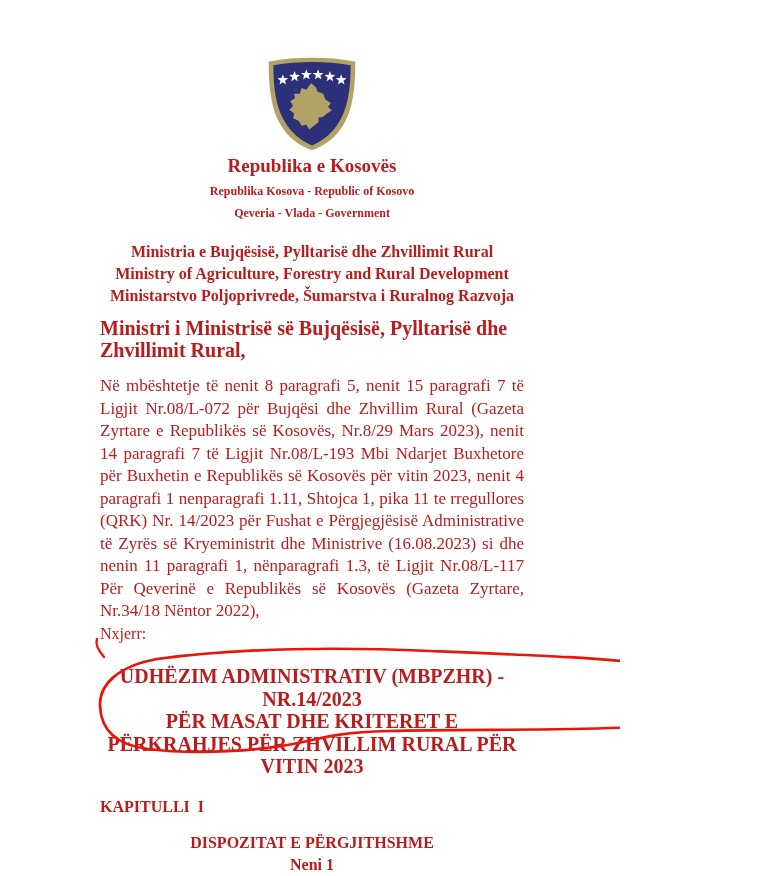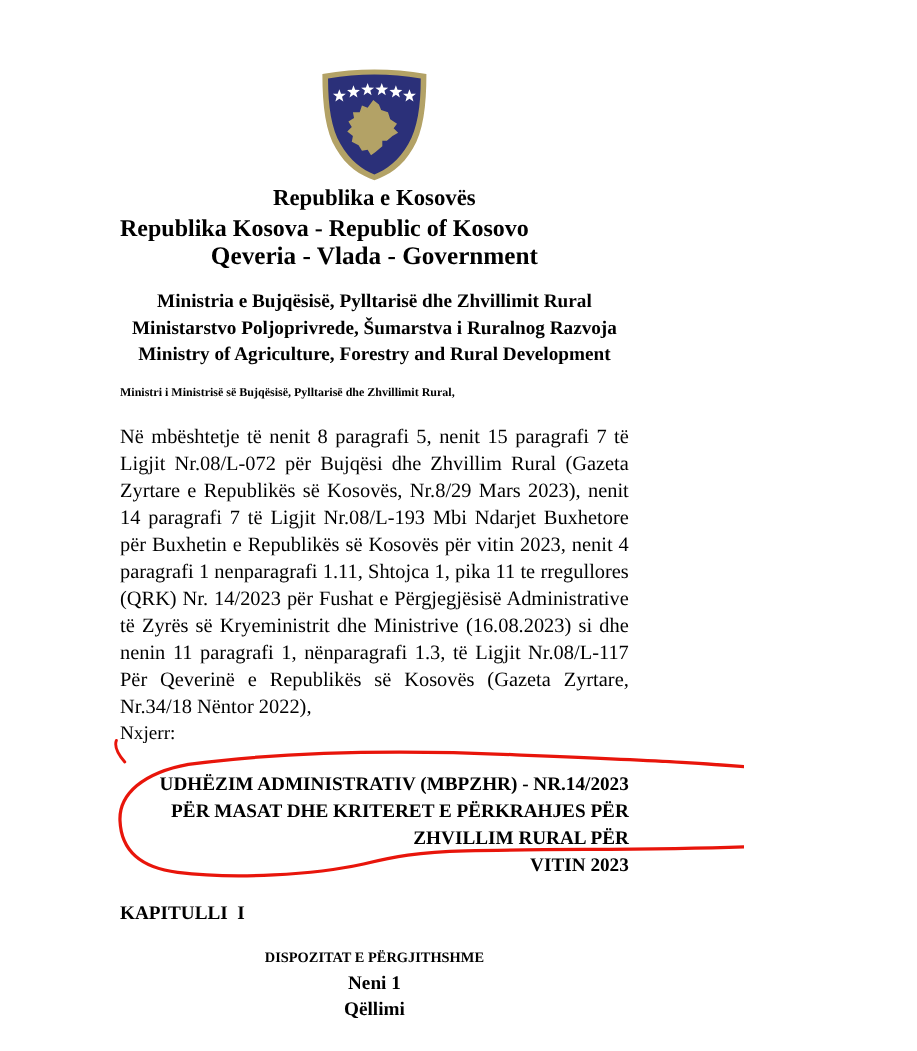--- a/index.html
+++ b/index.html
@@ -3,45 +3,45 @@
 <meta charset="utf-8">
 <style>
   html, body { margin: 0; padding: 0; background: #ffffff; }
   .page {
     position: relative;
     width: 620px;
     height: 876px;
     background: #ffffff;
     overflow: hidden;
     font-family: "Liberation Serif", "DejaVu Serif", serif;
-    color: #000000;
+    color: #b91c1c;
   }
   .content { padding: 0 96px 0 100px; }
 
   .emblem-wrap { padding-top: 55px; text-align: center; }
   .emblem { width: 96px; height: 98px; display: block; margin: 0 auto; }
 
   .republic-title   { margin-top: 2px;  font-size: 19px; font-weight: bold; text-align: center; line-height: 22px; }
-  .republic-subtitle{ margin-top: 4px;  font-size: 20px; font-weight: bold; line-height: 20px; }
-  .government-line  { margin-top: 2px;  font-size: 21px; font-weight: bold; text-align: center; line-height: 20px; }
+  .republic-subtitle{ margin-top: 4px;  font-size: 12px; font-weight: bold; text-align: center; line-height: 20px; }
+  .government-line  { margin-top: 2px;  font-size: 12px; font-weight: bold; text-align: center; line-height: 20px; }
 
   .ministry-block   { margin-top: 18px; font-size: 16px; font-weight: bold; text-align: center; line-height: 22px; }
 
-  .minister-line    { margin-top: 10px; font-size: 10px; font-weight: bold; text-align: left; line-height: 22px; }
+  .minister-line    { margin-top: 10px; font-size: 20px; font-weight: bold; text-align: left; line-height: 22px; }
 
   .legal-basis      { margin: 14px 0 0 0; font-size: 17px; line-height: 22.5px; text-align: justify; }
   .nxjerr-line      { margin: 0; font-size: 16px; line-height: 22.5px; }
 
-  .decree-title     { position: relative; margin-top: 20px; font-size: 16px; font-weight: bold;
-                      text-align: right; line-height: 22.5px; }
+  .decree-title     { position: relative; margin-top: 20px; font-size: 20px; font-weight: bold;
+                      text-align: center; line-height: 22.5px; }
   .annotation-svg   { position: absolute; left: -10px; top: -28px; width: 670px; height: 122px;
                       pointer-events: none; overflow: visible; }
 
   .chapter-heading  { margin-top: 18px; font-size: 16px; font-weight: bold; text-align: left; line-height: 22px; }
-  .chapter-sub      { margin-top: 14px; font-size: 12px; font-weight: bold; text-align: center; line-height: 22px; }
+  .chapter-sub      { margin-top: 14px; font-size: 16px; font-weight: bold; text-align: center; line-height: 22px; }
 
   .article-head     { font-size: 16px; font-weight: bold; text-align: center; line-height: 22px; }
   .article-head .t  { line-height: 22px; }
   .article-text     { margin: 14px 0 0 0; font-size: 15px; line-height: 22.5px; text-align: justify; }
   .article2-head    { margin-top: 8px; font-size: 16px; font-weight: bold; text-align: center; line-height: 22px; }
 </style>
 </head>
 <body>
 
 <div class="page">
@@ -62,22 +62,22 @@
         <path d="M49 30 L54 34 L56 39 L62 41 L64 47 L70 51 L67 55 L71 59 L66 62 L61 66 L57 66 L57 71 L51 76 L47 79 L44 74 L39 75 L36 70 L30 67 L31 62 L26 58 L30 54 L27 49 L32 46 L31 41 L37 41 L39 35 L44 37 Z" fill="#b3a266"></path>
       </svg>
     </div>
 
     <div class="republic-title">Republika e Kosovës</div>
     <div class="republic-subtitle">Republika Kosova - Republic of Kosovo</div>
     <div class="government-line">Qeveria - Vlada - Government</div>
 
     <div class="ministry-block">
       <div>Ministria e Bujqësisë, Pylltarisë dhe Zhvillimit Rural</div>
+      <div>Ministry of Agriculture, Forestry and Rural Development</div>
       <div>Ministarstvo Poljoprivrede, Šumarstva i Ruralnog Razvoja</div>
-      <div>Ministry of Agriculture, Forestry and Rural Development</div>
     </div>
 
     <div class="minister-line">Ministri i Ministrisë së Bujqësisë, Pylltarisë dhe Zhvillimit Rural,</div>
 
     <p class="legal-basis">Në mbështetje të nenit 8 paragrafi 5, nenit 15 paragrafi 7 të Ligjit Nr.08/L-072 për Bujqësi dhe Zhvillim Rural (Gazeta Zyrtare e Republikës së Kosovës, Nr.8/29 Mars 2023), nenit 14 paragrafi 7 të Ligjit Nr.08/L-193 Mbi Ndarjet Buxhetore për Buxhetin e Republikës së Kosovës për vitin 2023, nenit 4 paragrafi 1 nenparagrafi 1.11, Shtojca 1, pika 11 te rregullores (QRK) Nr. 14/2023 për Fushat e Përgjegjësisë Administrative të Zyrës së Kryeministrit dhe Ministrive (16.08.2023) si dhe nenin 11 paragrafi 1, nënparagrafi 1.3, të Ligjit Nr.08/L-117 Për Qeverinë e Republikës së Kosovës (Gazeta Zyrtare, Nr.34/18 Nëntor 2022),</p>
     <p class="nxjerr-line">Nxjerr:</p>
 
     <div class="decree-title">
       <svg class="annotation-svg" viewBox="90 502 670 122" xmlns="http://www.w3.org/2000/svg">
         <path fill="none" stroke-width="2.7" stroke-linecap="round" d="M157 524 C240 513, 340 512, 430 516 C530 520, 610 523, 665 531 C725 540, 759 551, 755 568 C751 584, 698 589, 638 592 C555 596, 470 594, 388 596 C348 597, 328 601, 303 607 C262 616, 196 620, 148 614 C116 610, 101 595, 100 571 C99 549, 119 531, 157 524" stroke="#e8150b"></path>

